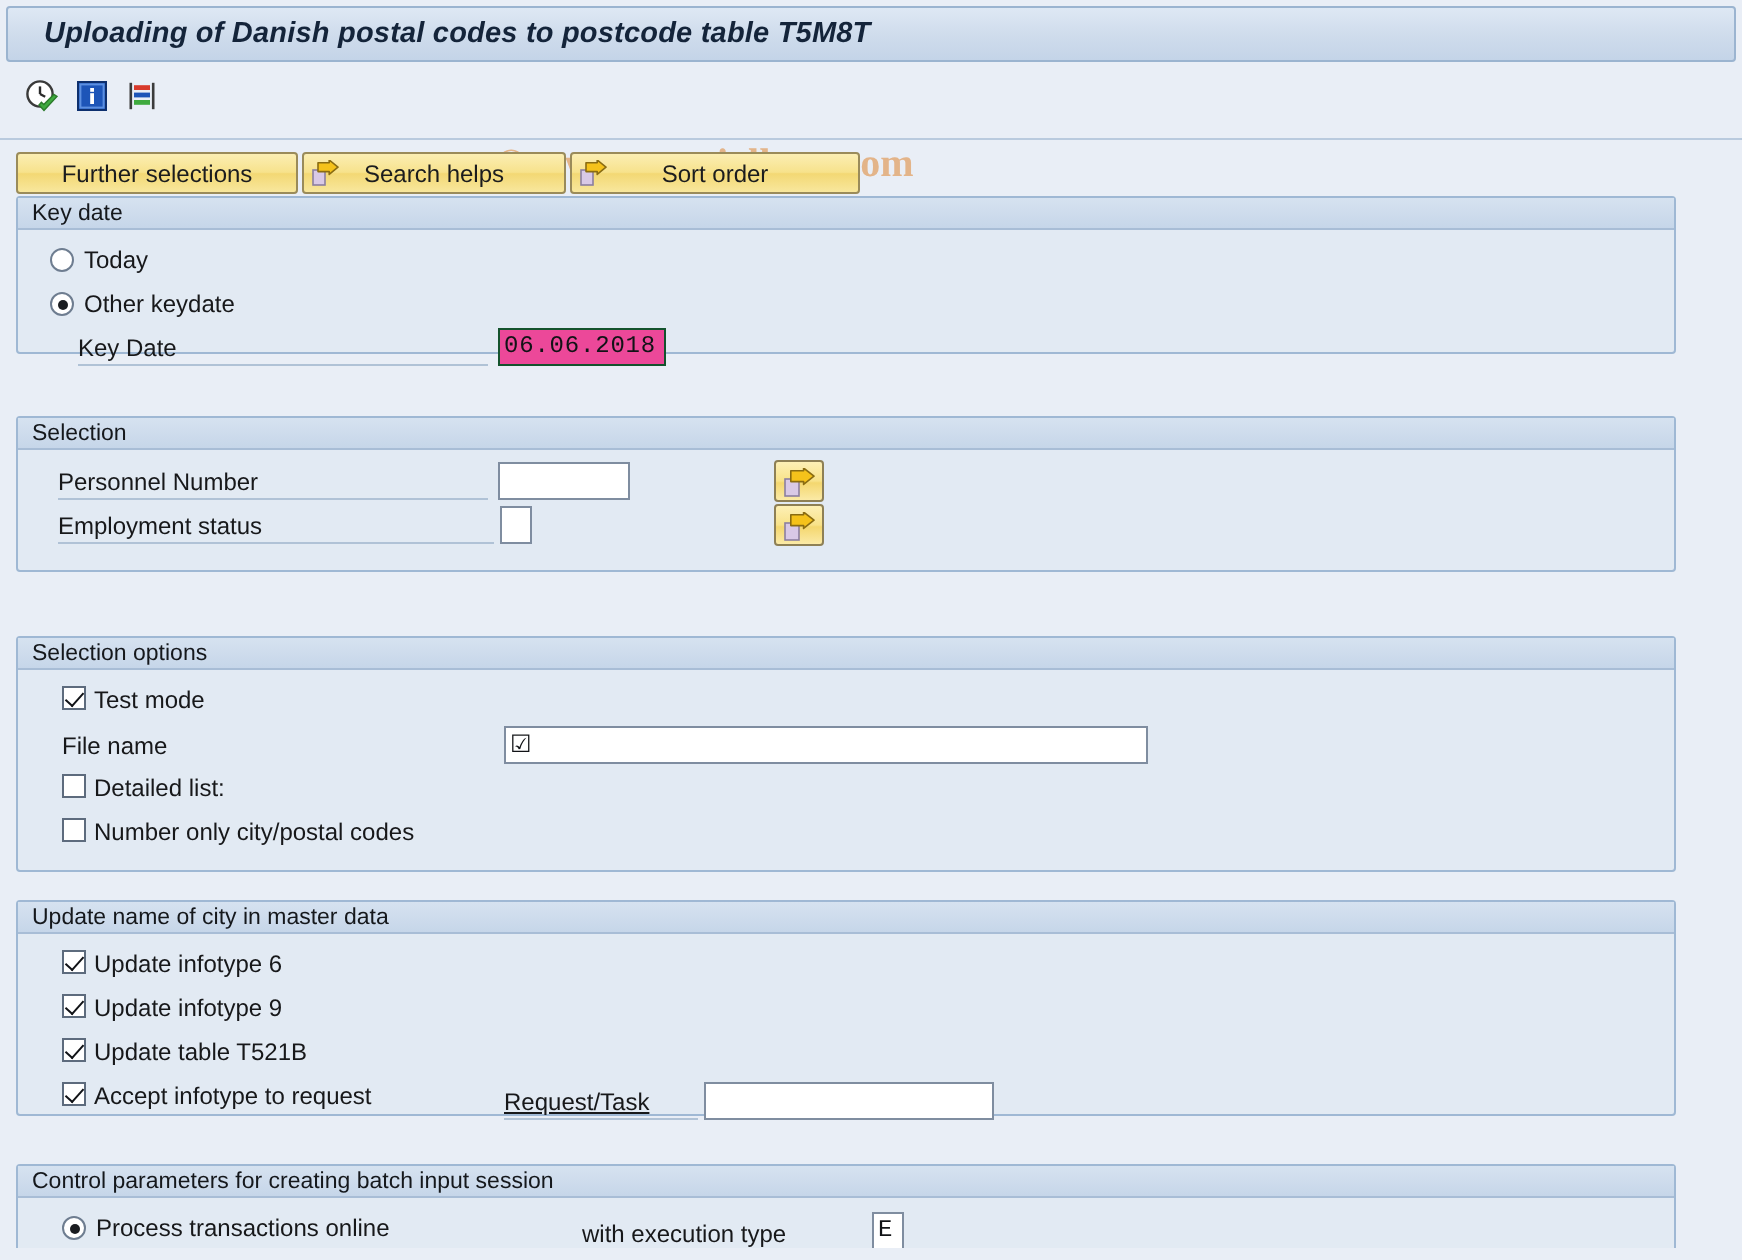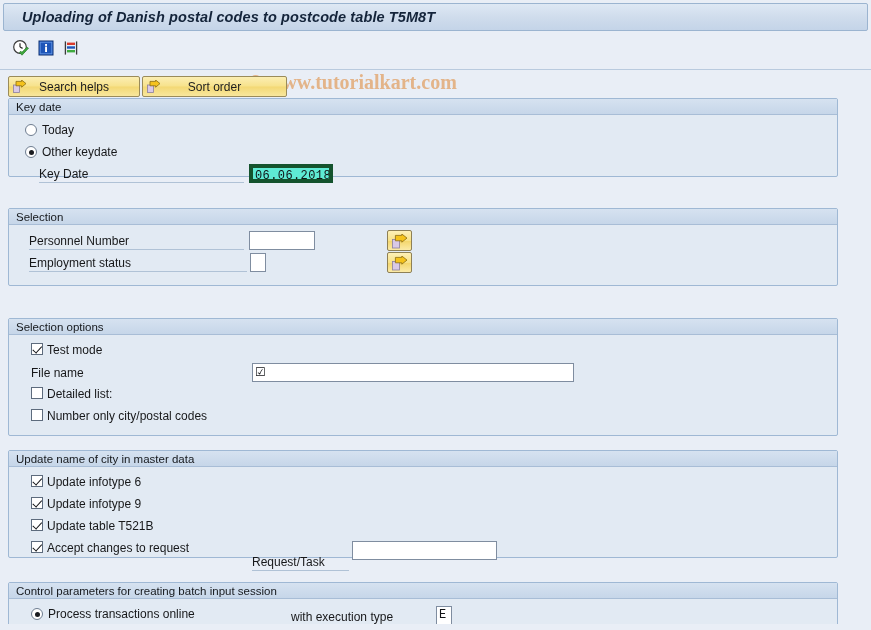--- a/index.html
+++ b/index.html
@@ -219,22 +219,22 @@
     font-family: "Liberation Mono", monospace;
     font-size: 12px;
     color: #111316;
     padding: 0 2px;
     line-height: 17px;
     height: 19px;
     white-space: nowrap;
     overflow: hidden;
   }
   .inp.selected {
-    background: #5eead4;
-    border: 4px solid #14532d;
+    background: #ec4899;
+    border: 1px solid #14532d;
     letter-spacing: .4px;
   }
   .inp.hascursor::before {
     content: "\2611";
     font-family: "DejaVu Sans", sans-serif;
     font-size: 12px;
     color: #111316;
     margin-right: 2px;
   }
 
@@ -293,20 +293,23 @@
       <rect x="5" y="11" width="8" height="2.4" fill="#3faa3f"></rect>
     </svg>
   </div>
 
   <div class="watermark">© www.tutorialkart.com</div>
 </div>
 <div class="tb-sep"></div>
 
 <div class="btnrow">
 
+  <div class="sapbtn w1">
+    <span class="lbl">Further selections</span>
+  </div>
 
   <div class="sapbtn w2">
     <span class="btn-arrow">
       <svg width="14" height="14" viewBox="0 0 14 14">
         <rect x="0.5" y="5" width="6" height="7.5" fill="#d9c9e6" stroke="#8b7fa0" stroke-width=".8"></rect>
         <path d="M3 1.4 L8.6 1.4 L8.6 0 L13 3.6 L8.6 7.2 L8.6 5.8 L3 5.8 Z" fill="#f5c21b" stroke="#8a6c12" stroke-width=".8" stroke-linejoin="round"></path>
       </svg>
     </span>
     <span class="lbl">Search helps</span>
   </div>
@@ -403,24 +406,24 @@
       <span class="cb-label">Update infotype 9</span>
     </div>
 
     <div class="cb-row" style="left:22px; top:52px;">
       <span class="cb on"></span>
       <span class="cb-label">Update table T521B</span>
     </div>
 
     <div class="cb-row" style="left:22px; top:74px;">
       <span class="cb on"></span>
-      <span class="cb-label">Accept changes to request</span>
-    </div>
-
-    <div class="fieldlabel" style="left:243px; top:88px; width:97px;">Request/Task</div>
+      <span class="cb-label">Accept infotype to request</span>
+    </div>
+
+    <div class="fieldlabel" style="left:243px; top:77px; width:97px;text-decoration:underline;">Request/Task</div>
     <div class="inp" style="left:343px; top:74px; width:145px;"></div>
   </div>
 </div>
 
 <div class="group" id="grp-control">
   <div class="group-header">Control parameters for creating batch input session</div>
   <div class="group-body">
 
     <div class="radio-row" style="left:22px; top:8px;">
       <span class="radio on"></span>

